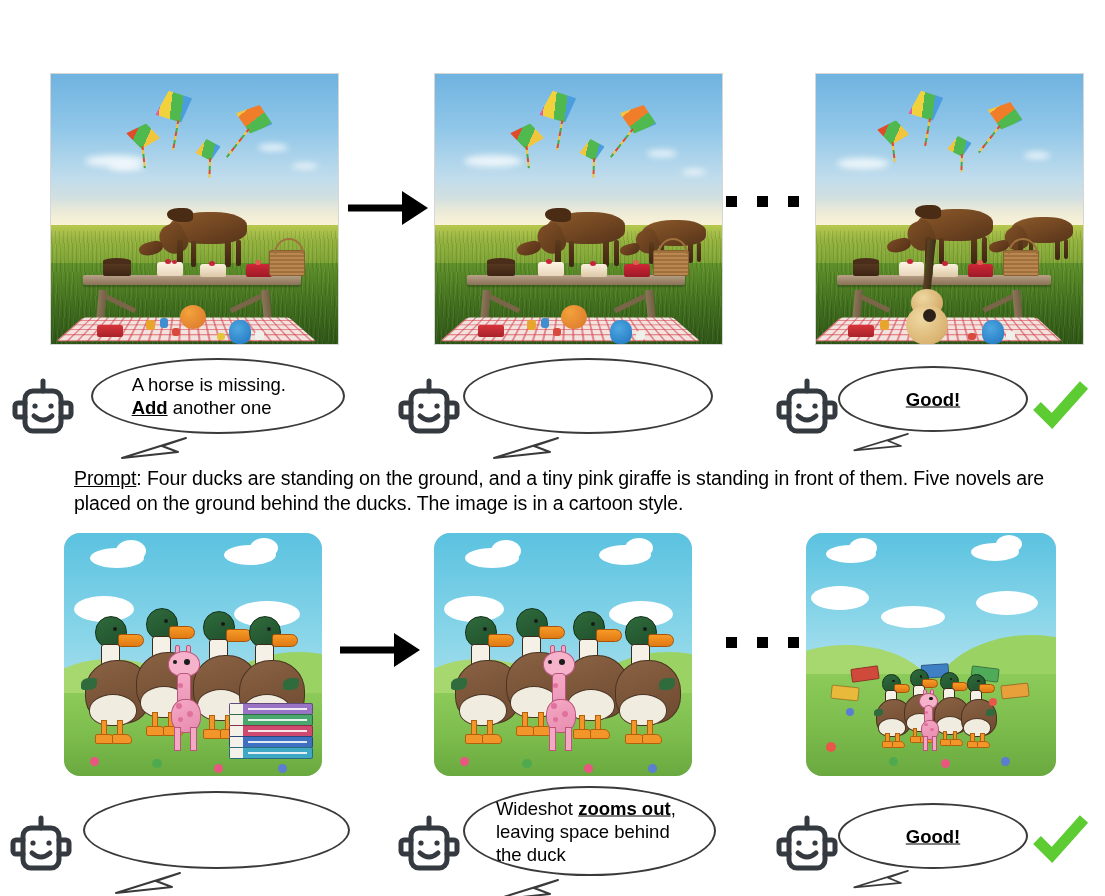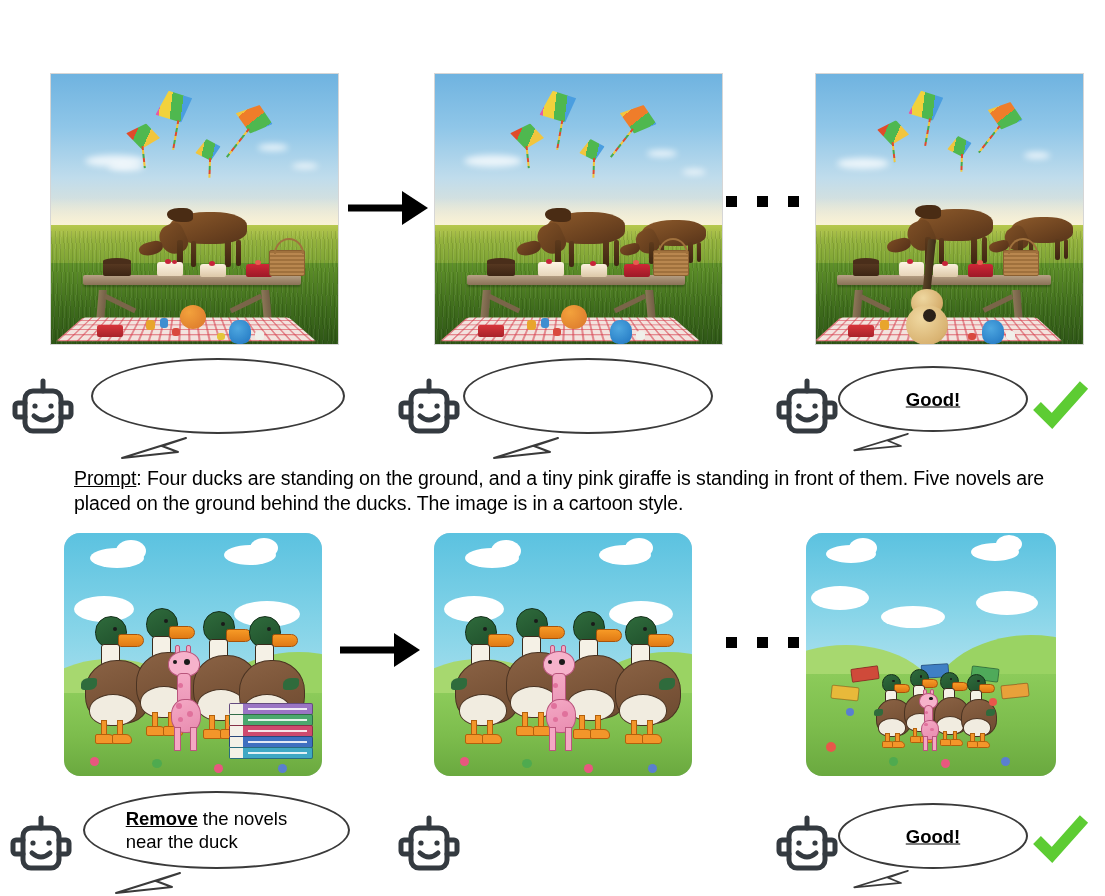--- a/index.html
+++ b/index.html
@@ -601,20 +601,24 @@
       <circle cx="25" cy="28" r="2.6" fill="#343a40" stroke="none"></circle>
       <circle cx="41" cy="28" r="2.6" fill="#343a40" stroke="none"></circle>
       <path d="M24 38 q9 8 18 0" fill="none"></path>
     </svg>
   </div>
   <div class="bubble" style="left:91px; top:358px; width:254px; height:76px;">
     <div class="oval"></div>
     <svg class="tailsvg" viewBox="0 0 90 34">
       <path d="M6 32 L70 12 L46 20 L62 26 Z" fill="#fff" stroke="#3a3a3a" stroke-width="2" stroke-linejoin="round"></path>
     </svg>
+    <div class="txt">
+      <span>A horse is missing.</span><br>
+      <b>Add</b><span> another one</span>
+    </div>
   </div>
 
   <div class="robot" style="left:396px; top:378px;">
     <svg viewBox="0 0 66 58" fill="none" stroke="#343a40" stroke-width="5" stroke-linecap="round" stroke-linejoin="round">
       <line x1="33" y1="3" x2="33" y2="13"></line>
       <rect x="15" y="13" width="36" height="40" rx="8"></rect>
       <path d="M15 25 H8 a3 3 0 0 0 -3 3 v8 a3 3 0 0 0 3 3 h7"></path>
       <path d="M51 25 h7 a3 3 0 0 1 3 3 v8 a3 3 0 0 1 -3 3 h-7"></path>
       <circle cx="25" cy="28" r="2.6" fill="#343a40" stroke="none"></circle>
       <circle cx="41" cy="28" r="2.6" fill="#343a40" stroke="none"></circle>
@@ -972,36 +976,42 @@
       <circle cx="25" cy="28" r="2.6" fill="#343a40" stroke="none"></circle>
       <circle cx="41" cy="28" r="2.6" fill="#343a40" stroke="none"></circle>
       <path d="M24 38 q9 8 18 0" fill="none"></path>
     </svg>
   </div>
   <div class="bubble" style="left:83px; top:791px; width:267px; height:78px;">
     <div class="oval"></div>
     <svg class="tailsvg" viewBox="0 0 90 34">
       <path d="M6 32 L70 12 L46 20 L62 26 Z" fill="#fff" stroke="#3a3a3a" stroke-width="2" stroke-linejoin="round"></path>
     </svg>
-    <div class="txt">
-      <b>Remove</b><span> the novels near the duck</span>
-    </div>
   </div>
 
   <div class="robot" style="left:396px; top:815px;">
     <svg viewBox="0 0 66 58" fill="none" stroke="#343a40" stroke-width="5" stroke-linecap="round" stroke-linejoin="round">
       <line x1="33" y1="3" x2="33" y2="13"></line>
       <rect x="15" y="13" width="36" height="40" rx="8"></rect>
       <path d="M15 25 H8 a3 3 0 0 0 -3 3 v8 a3 3 0 0 0 3 3 h7"></path>
       <path d="M51 25 h7 a3 3 0 0 1 3 3 v8 a3 3 0 0 1 -3 3 h-7"></path>
       <circle cx="25" cy="28" r="2.6" fill="#343a40" stroke="none"></circle>
       <circle cx="41" cy="28" r="2.6" fill="#343a40" stroke="none"></circle>
       <path d="M24 38 q9 8 18 0" fill="none"></path>
     </svg>
   </div>
+  <div class="bubble" style="left:463px; top:786px; width:253px; height:90px;">
+    <div class="oval"></div>
+    <svg class="tailsvg" viewBox="0 0 90 34">
+      <path d="M6 32 L70 12 L46 20 L62 26 Z" fill="#fff" stroke="#3a3a3a" stroke-width="2" stroke-linejoin="round"></path>
+    </svg>
+    <div class="txt" style="left:13%; right:8%;">
+      <span>Wideshot </span><b>zooms out</b><span>, leaving space behind the duck</span>
+    </div>
+  </div>
 
   <div class="robot" style="left:774px; top:815px;">
     <svg viewBox="0 0 66 58" fill="none" stroke="#343a40" stroke-width="5" stroke-linecap="round" stroke-linejoin="round">
       <line x1="33" y1="3" x2="33" y2="13"></line>
       <rect x="15" y="13" width="36" height="40" rx="8"></rect>
       <path d="M15 25 H8 a3 3 0 0 0 -3 3 v8 a3 3 0 0 0 3 3 h7"></path>
       <path d="M51 25 h7 a3 3 0 0 1 3 3 v8 a3 3 0 0 1 -3 3 h-7"></path>
       <circle cx="25" cy="28" r="2.6" fill="#343a40" stroke="none"></circle>
       <circle cx="41" cy="28" r="2.6" fill="#343a40" stroke="none"></circle>
       <path d="M24 38 q9 8 18 0" fill="none"></path>

